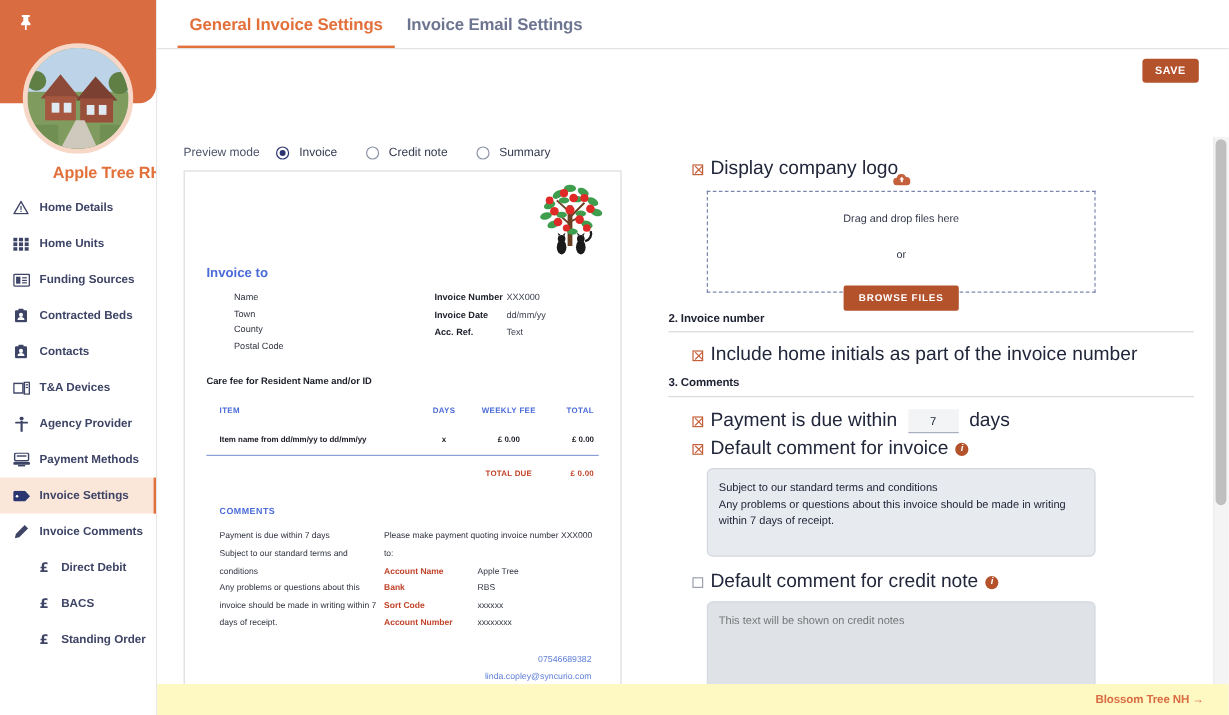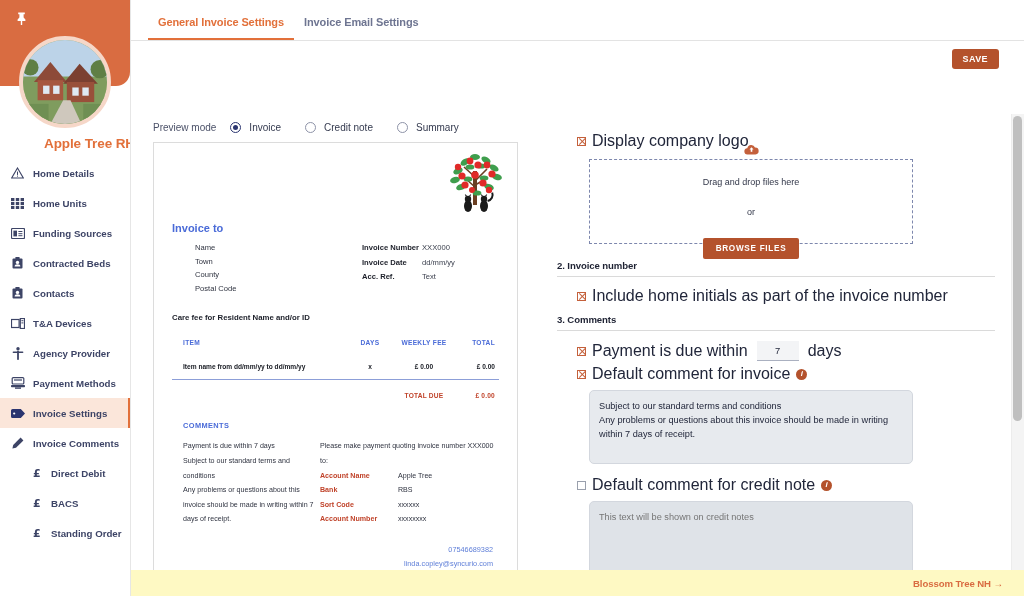--- a/index.html
+++ b/index.html
@@ -70,21 +70,21 @@
   .main {
     position: absolute; left: 131px; top: 0; right: 0; bottom: 0;
     background: #ffffff;
   }
   .tabbar {
     height: 41px; border-bottom: 1px solid #e3e3e3;
     display: flex; align-items: flex-end; padding-left: 17px;
     background: #fff;
   }
   .tab {
-    font-size: 11px; font-weight: bold; color: #6e7591;
+    font-size: 14px; font-weight: bold; color: #6e7591;
     padding: 0 10px 10px 10px; cursor: pointer;
     border-bottom: 2.5px solid transparent;
     letter-spacing: -0.1px;
   }
   .tab.active { color: #e2703a; border-bottom-color: #e2703a; }
 
   .save-row { position: relative; height: 37px; }
   .save-btn {
     position: absolute; right: 25px; top: 8px;
     background: #b4522c; color: #fff;

